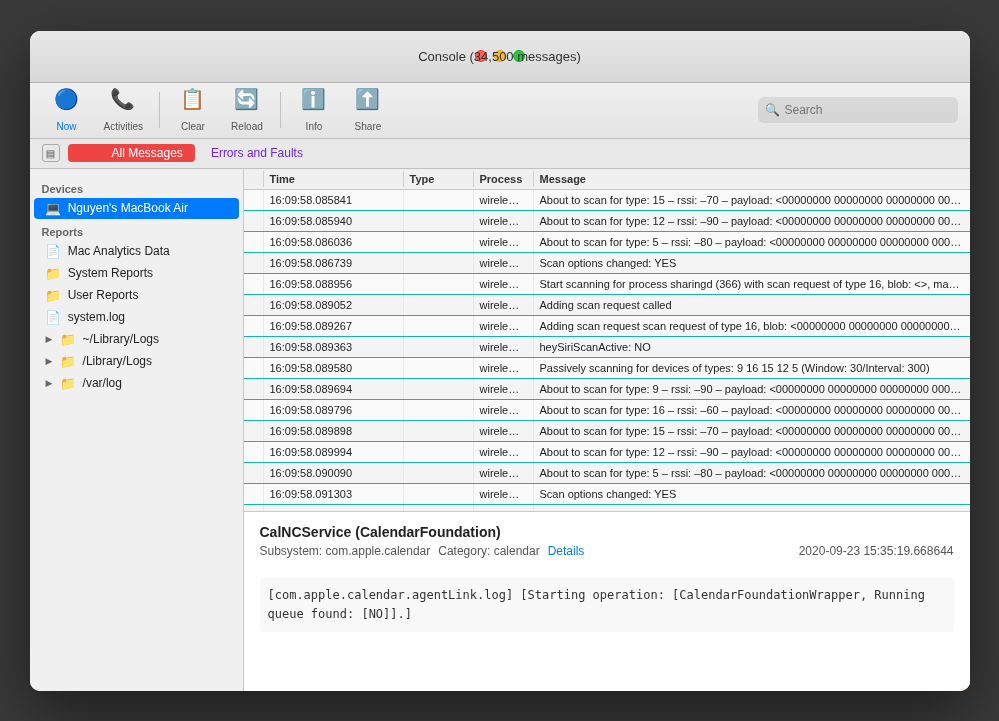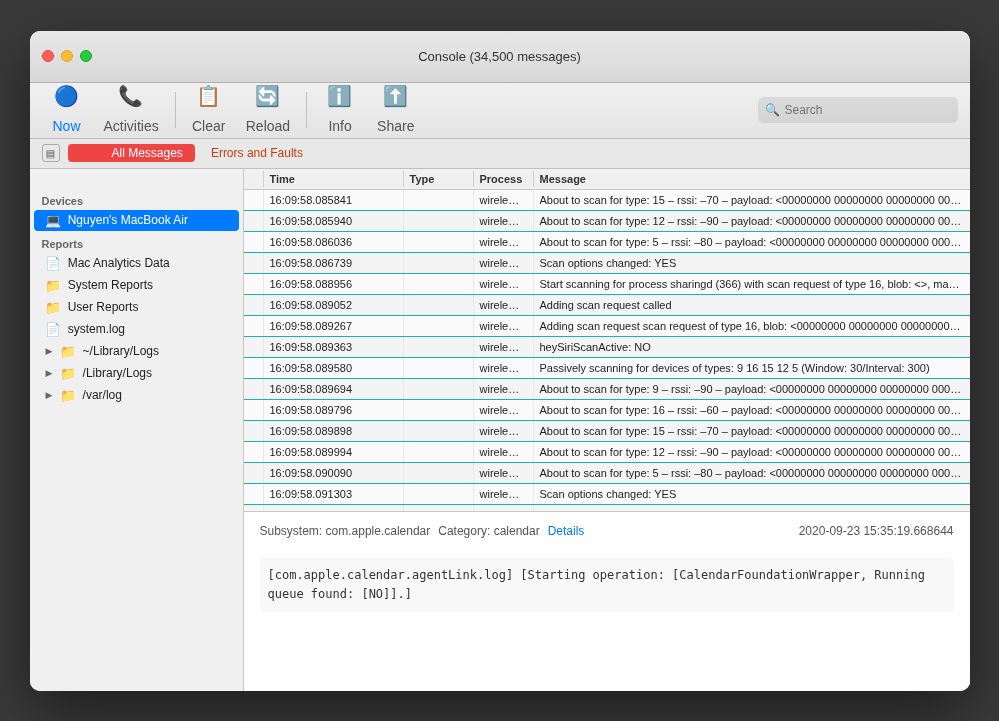--- a/index.html
+++ b/index.html
@@ -23,20 +23,21 @@
     }
     
     .titlebar {
       background: linear-gradient(to bottom, #e8e8e8, #d8d8d8);
       height: 52px;
       display: flex;
       align-items: center;
       padding: 0 12px;
       border-bottom: 1px solid #b0b0b0;
       position: relative;
+      justify-content: center;
     }
     .traffic-lights {
       display: flex;
       gap: 7px;
       align-items: center;
     }
     .traffic-light {
       width: 12px;
       height: 12px;
       border-radius: 50%;
@@ -71,21 +72,21 @@
       border-radius: 6px;
       cursor: pointer;
       min-width: 50px;
     }
     .toolbar-btn .btn-icon {
       font-size: 20px;
       color: #555;
       line-height: 1;
     }
     .toolbar-btn .btn-label {
-      font-size: 14px;
+      font-size: 10px;
       color: #555;
       margin-top: 12px;
       text-align: right;
     }
     .toolbar-btn.active .btn-icon { color: #007aff; }
     .toolbar-btn.active .btn-label { color: #007aff; }
     .toolbar-separator {
       width: 1px;
       height: 36px;
       background: #c0c0c0;
@@ -131,40 +132,40 @@
       justify-content: center;
       cursor: pointer;
       margin-right: 4px;
     }
     .tab-toggle span { font-size: 10px; color: #555; }
     .tab {
       padding: 2px 12px;
       font-size: 12px;
       border-radius: 4px;
       cursor: pointer;
-      color: #c2410c;
+      color: #6d28d9;
     }
     .tab.active {
       background: #ef4444;
       color: white;
       padding-left: 44px;
     }
     
     .main-content {
       flex: 1;
       display: flex;
       overflow: hidden;
     }
     
     .sidebar {
       width: 214px;
       background: #f0f0f0;
       border-right: 1px solid #c8c8c8;
       overflow-y: auto;
-      padding: 20px 0;
+      padding: 8px 0;
     }
     .sidebar-section-header {
       font-size: 11px;
       font-weight: 600;
       color: #666;
       padding: 6px 12px 2px 12px;
       text-transform: none;
     }
     .sidebar-item {
       display: flex;
@@ -499,20 +500,21 @@
           <div class="log-row">
     <div class="log-cell"></div>
     <div class="log-cell">16:10:00.019741</div>
     <div class="log-cell"></div>
     <div class="log-cell">wirele…</div>
     <div class="log-cell">WPDClient – Device Discovered: Client (DC07AEAE-8A06-4802-9317-939C8EDF0AFB) Process (sha…</div>
   </div>
         </div>
 
       <div class="detail-panel">
+        <div class="detail-service">CalNCService (CalendarFoundation)</div>
         <div class="detail-meta">
           <span>Subsystem: com.apple.calendar</span>
           <span>Category: calendar</span>
           <span class="details-link">Details</span>
           <span class="timestamp">2020-09-23 15:35:19.668644</span>
         </div>
         <div class="detail-body">[com.apple.calendar.agentLink.log] [Starting operation: [CalendarFoundationWrapper, Running queue found: [NO]].]</div>
       </div>
     </div>
   </div>

